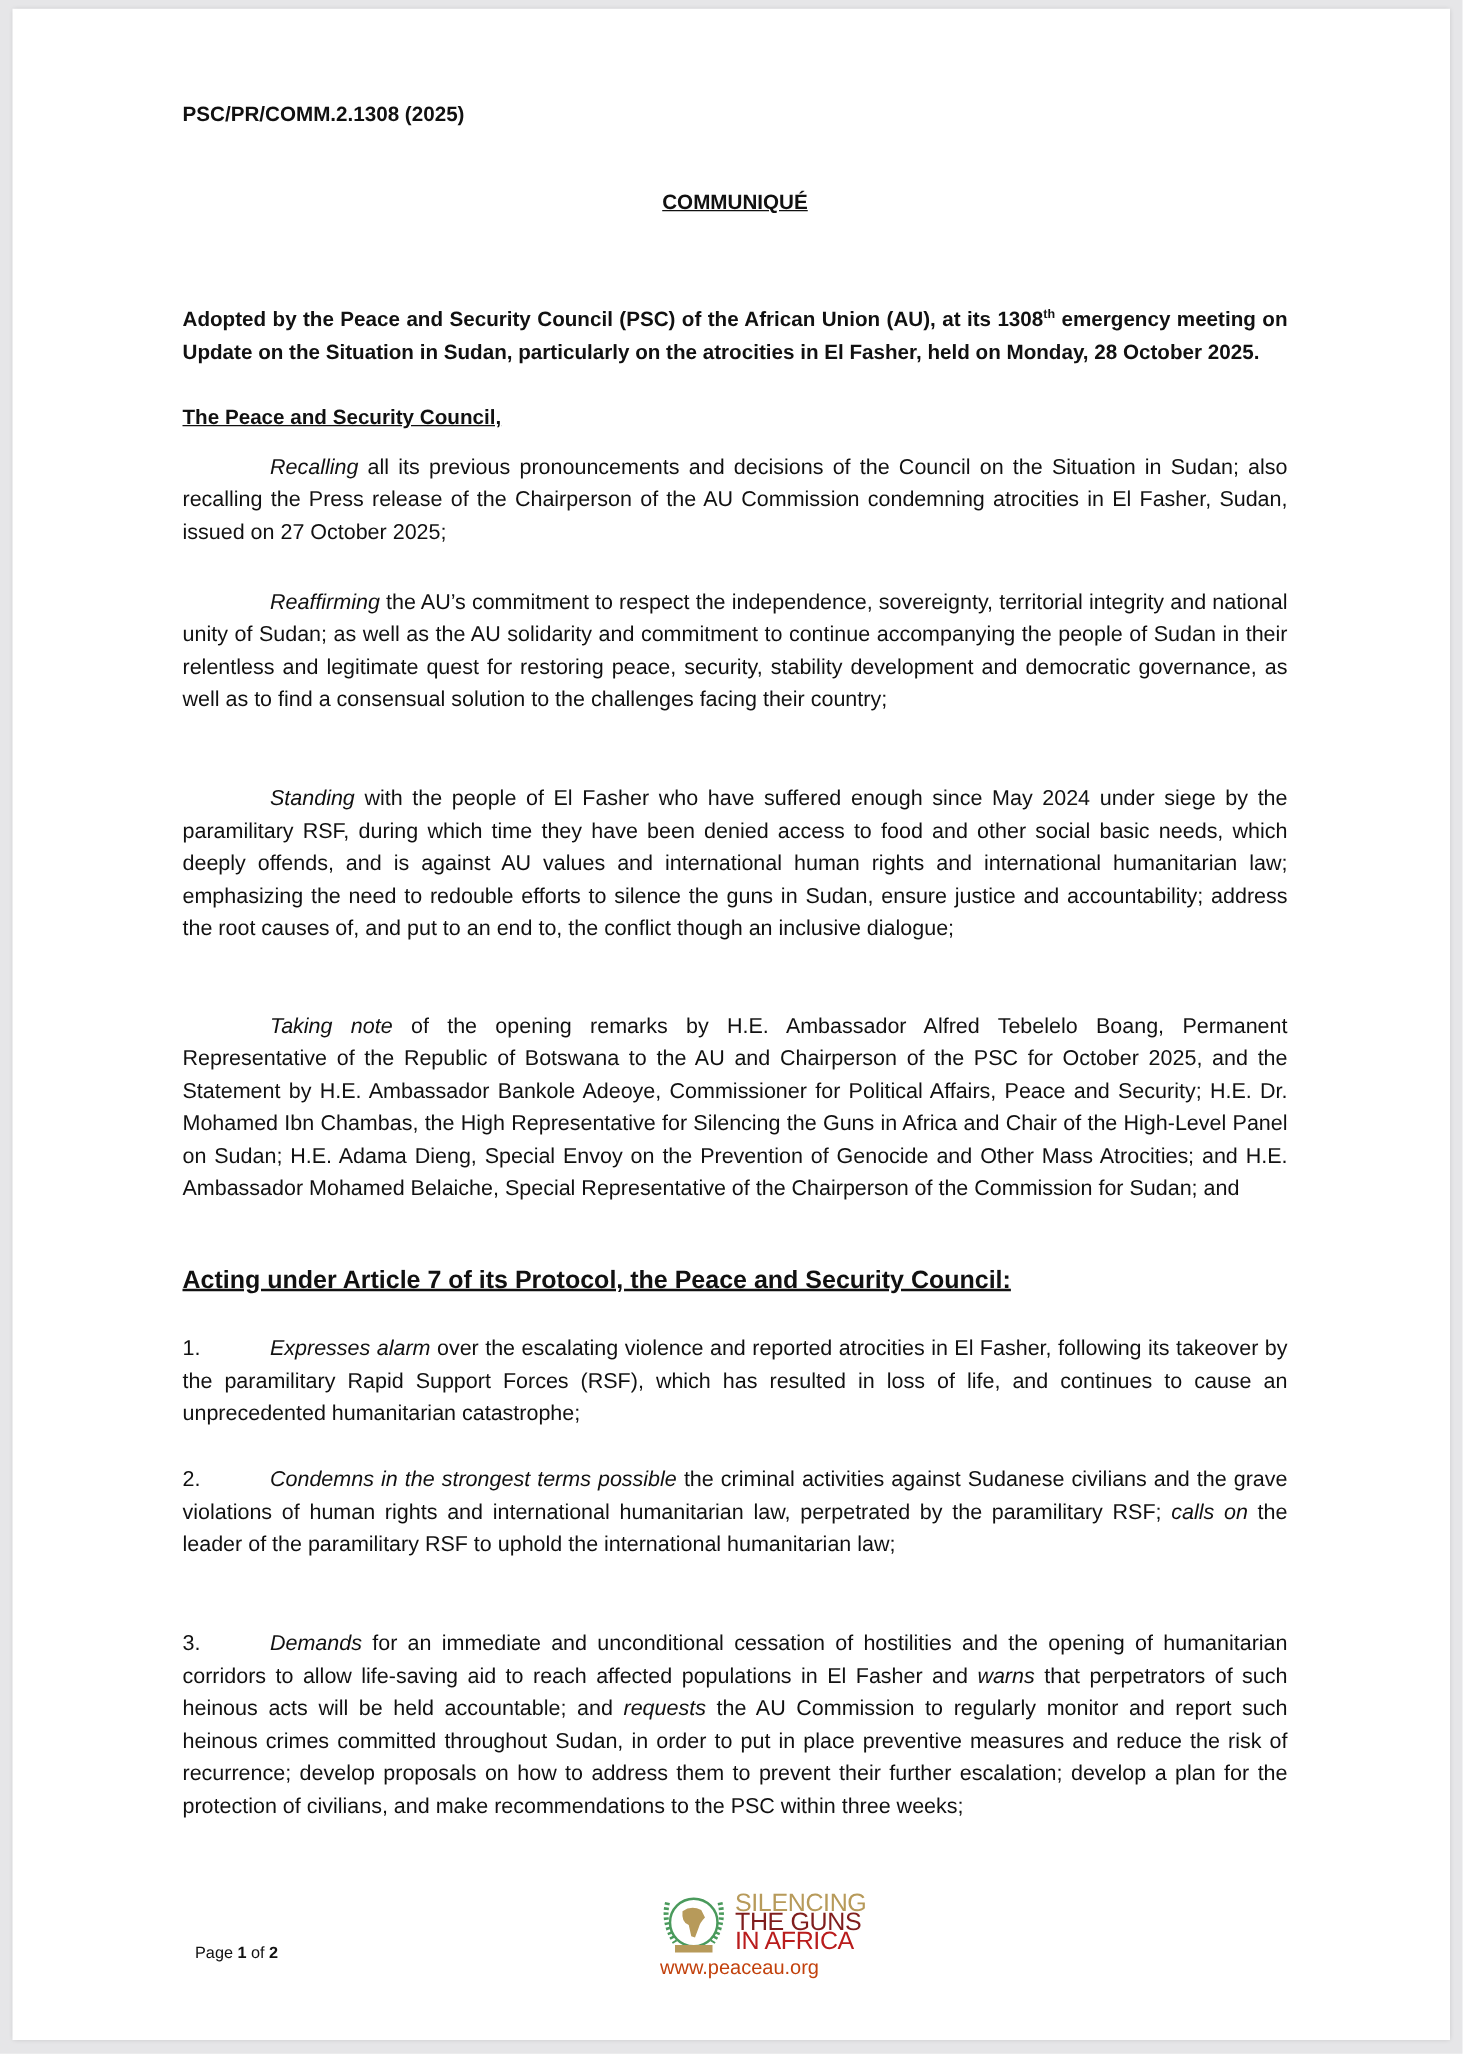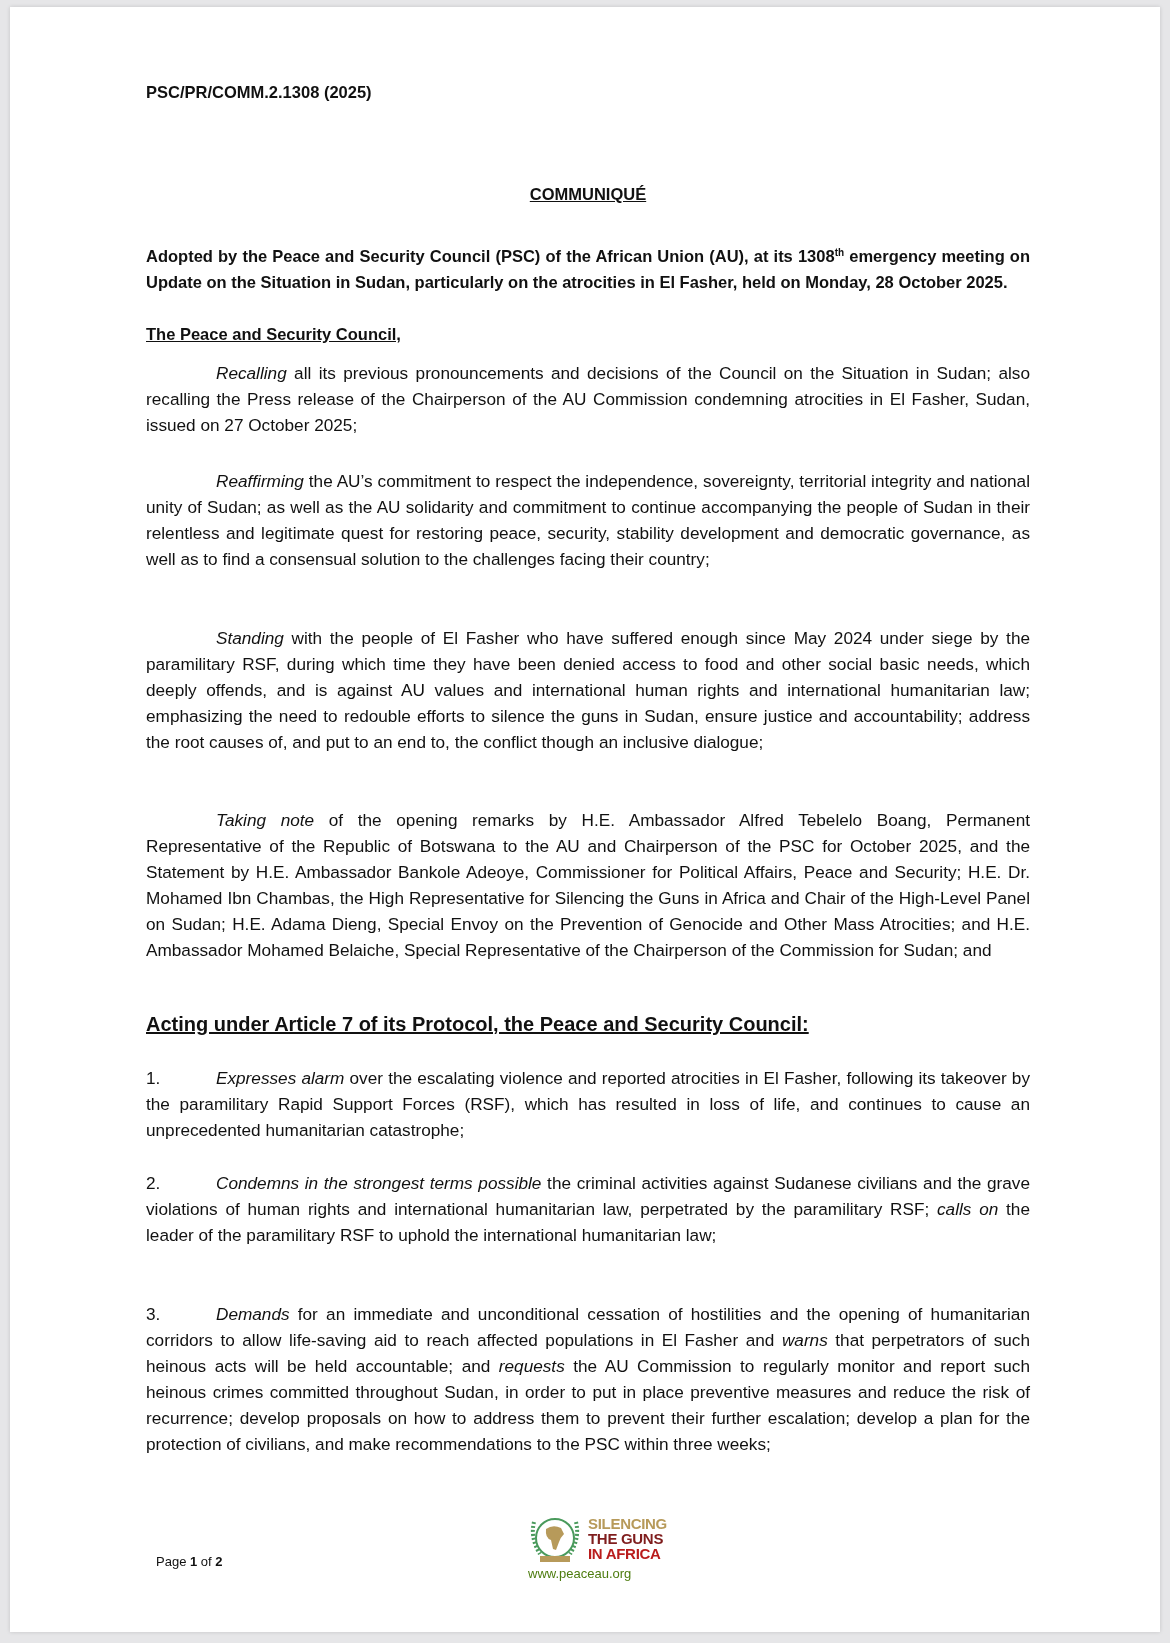--- a/index.html
+++ b/index.html
@@ -9,33 +9,33 @@
   }
   .page {
     position:absolute; left:10px; top:7px; width:1150px; height:1625px;
     background:#fff; box-shadow:0 0 4px rgba(0,0,0,0.15);
   }
   .content {
     position:absolute; left:136px; top:0; width:884px;
     font-family:"Liberation Sans", sans-serif; font-size:17.2px; line-height:26px;
   }
   .ref { position:absolute; top:72px; left:0; font-weight:bold; font-size:16.5px; }
-  .title { position:absolute; top:142px; left:0; width:884px; text-align:center; font-weight:bold; text-decoration:underline; font-size:16.5px;margin-top:32px; }
+  .title { position:absolute; top:142px; left:0; width:884px; text-align:center; font-weight:bold; text-decoration:underline; font-size:16.5px; }
   .adopted { position:absolute; top:192px; left:0; width:884px; font-weight:bold; text-align:justify; font-size:16.5px; line-height:26px;margin-top:44px; }
   .adopted sup { font-size:10px; line-height:0; }
   .council { position:absolute; top:298px; left:0; font-weight:bold; text-decoration:underline; font-size:16.5px;margin-top:16px; }
   .para { position:absolute; left:0; width:884px; text-align:justify; }
   .para .indent { display:inline-block; width:70px; }
   .para b i, .para i b { font-weight:normal; font-style:italic; }
   .acting { position:absolute; top:1004px; left:0; font-weight:bold; text-decoration:underline; font-size:20px; }
   .num { display:inline-block; width:70px; }
   .footer-page { position:absolute; left:146px; top:1547px; font-size:13px; }
   .logo { position:absolute; left:516px; top:1505px; width:150px; height:70px; }
-  .logo-text { position:absolute; left:62px; top:4px; font-weight:bold; font-size:15px; line-height:15px; letter-spacing:-0.3px; }
-  .logo-url { position:absolute; left:2px; top:54px; font-size:13px; color:#4d7c0f; }
+  .logo-text { position:absolute; left:62px; top:4px; font-weight:normal; font-size:20px; line-height:15px; letter-spacing:-0.3px; }
+  .logo-url { position:absolute; left:2px; top:54px; font-size:16px; color:#c2410c; }
 </style>
 </head>
 <body>
 
 <div class="page">
   <div class="content">
     <div class="ref">PSC/PR/COMM.2.1308 (2025)</div>
     <div class="title">COMMUNIQUÉ</div>
     <div class="adopted"><span>Adopted by the Peace and Security Council (PSC) of the African Union (AU), at its 1308</span><sup>th</sup><span> emergency meeting on Update on the Situation in Sudan, particularly on the atrocities in El Fasher, held on Monday, 28 October 2025.</span></div>
     <div class="council">The Peace and Security Council,</div>

